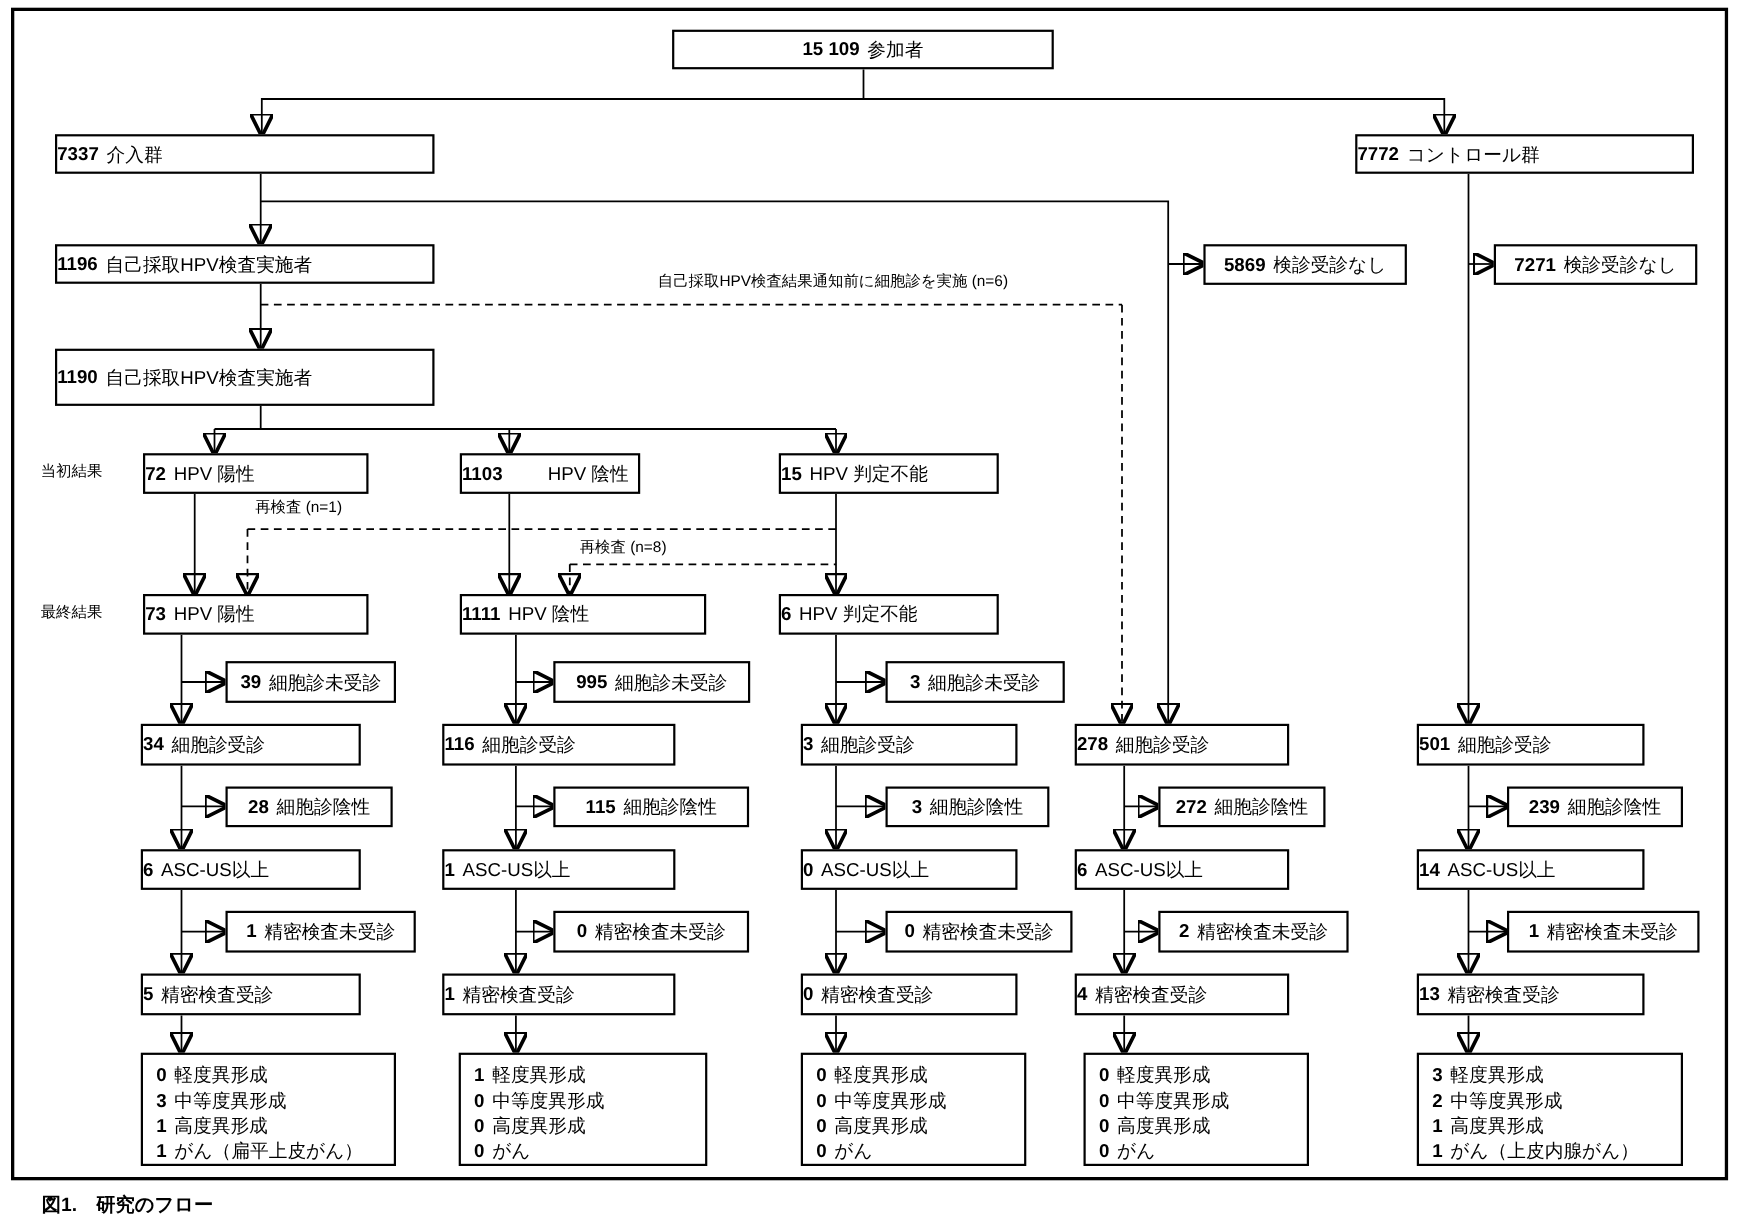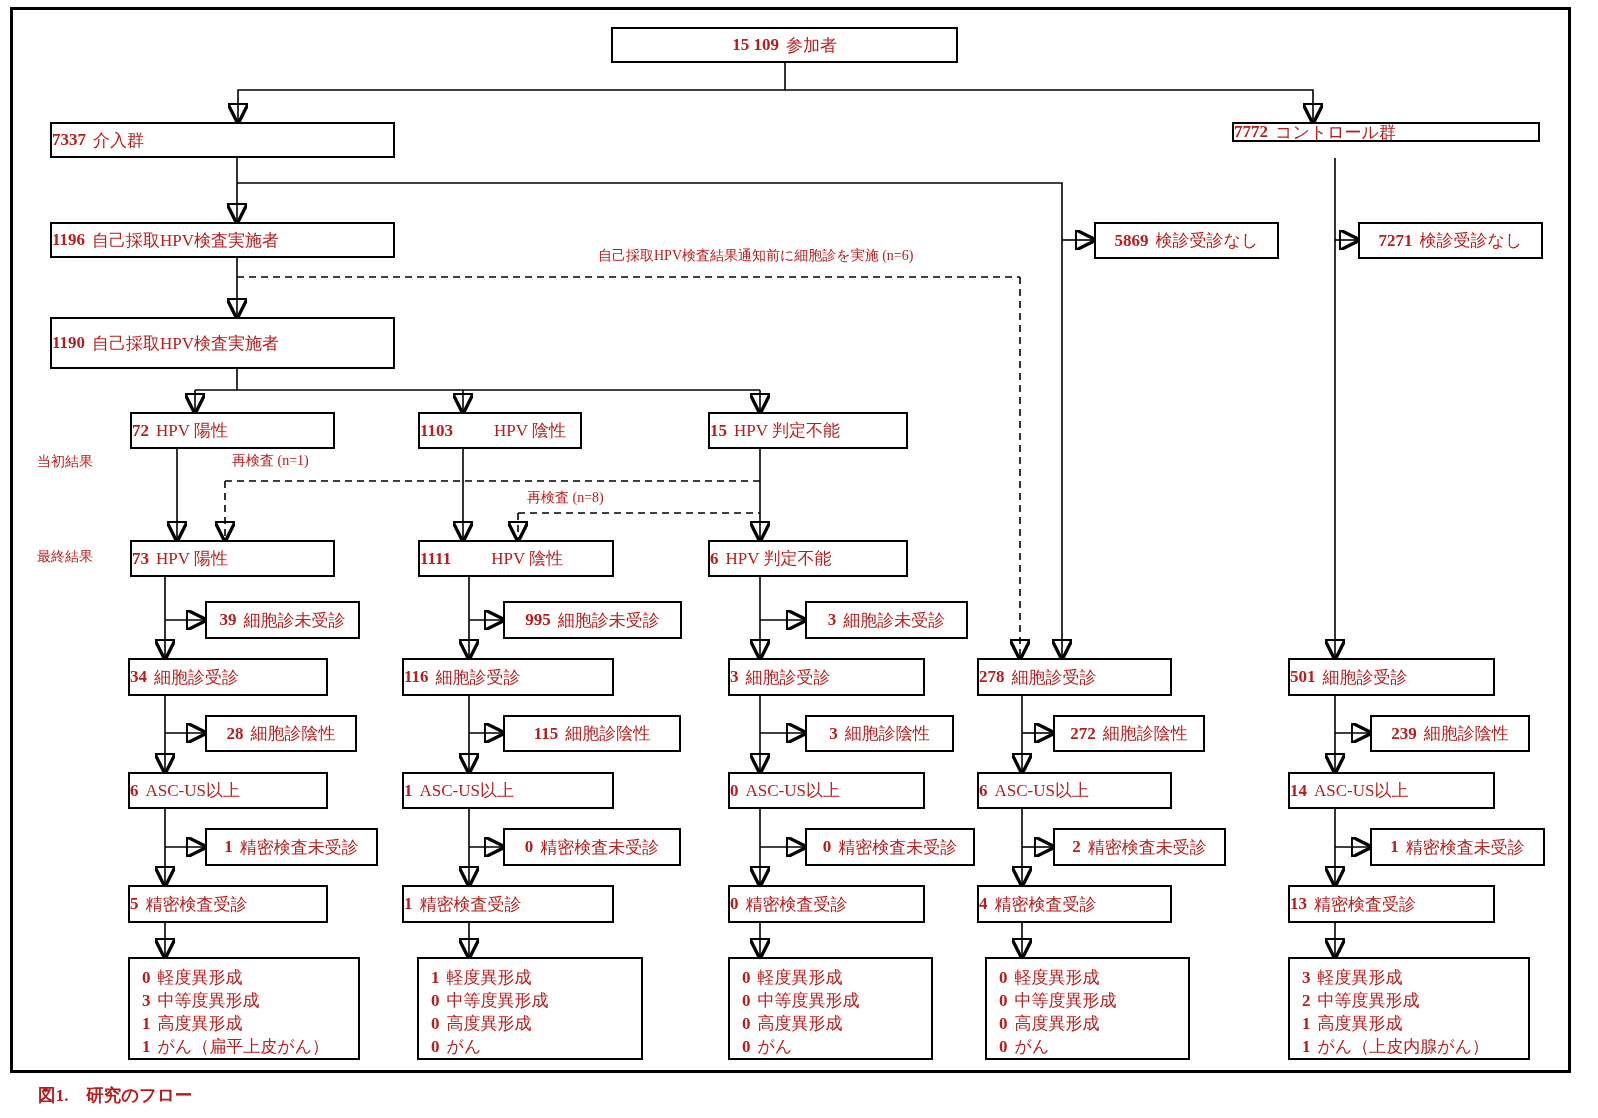--- a/index.html
+++ b/index.html
@@ -1,17 +1,17 @@
 <!DOCTYPE html>
 <html><head>
 <meta charset="utf-8">
 <style>
   html,body{margin:0;padding:0;background:#fff;}
   .canvas{position:relative;width:1598px;height:1118px;background:#fff;overflow:hidden;
-          font-family:Liberation Serif, serif;color:#b91c1c;}
+          font-family:Liberation Sans, sans-serif;color:#000000;}
   .frame{position:absolute;left:10px;top:7px;width:1561px;height:1066px;
          border:3px solid #000;box-sizing:border-box;}
   svg.connectors{position:absolute;left:0;top:0;width:1598px;height:1118px;}
   svg.connectors path{fill:none;stroke:#000;stroke-width:1.6;}
   svg.connectors path.dashed{stroke-dasharray:7 5;}
   .box{position:absolute;border:2px solid #000;background:#fff;box-sizing:border-box;
        display:flex;align-items:center;font-size:17px;padding-left:0;white-space:nowrap;}
   .box.center{justify-content:center;padding-left:0;}
   .v{font-weight:bold;margin-right:7px;}
   .box.outcome{display:block;padding:7px 0 0 12px;}
@@ -92,21 +92,21 @@
   </svg>
 
   <div class="box center" style="left:611px;top:27px;width:347px;height:36px;">
     <span class="v">15 109</span>
       <span>参加者</span>
   </div>
   <div class="box" style="left:50px;top:122px;width:345px;height:36px;">
     <span class="v">7337</span>
       <span>介入群</span>
   </div>
-  <div class="box" style="left:1232px;top:122px;width:308px;height:20px;">
+  <div class="box" style="left:1232px;top:122px;width:308px;height:36px;">
     <span class="v">7772</span>
       <span>コントロール群</span>
   </div>
   <div class="box" style="left:50px;top:222px;width:345px;height:36px;">
     <span class="v">1196</span>
       <span>自己採取HPV検査実施者</span>
   </div>
   <div class="box" style="left:50px;top:317px;width:345px;height:52px;">
     <span class="v">1190</span>
       <span>自己採取HPV検査実施者</span>
@@ -129,21 +129,21 @@
       <span>HPV 陰性</span>
   </div>
   <div class="box" style="left:708px;top:412px;width:200px;height:37px;">
     <span class="v">15</span>
       <span>HPV 判定不能</span>
   </div>
   <div class="box" style="left:130px;top:540px;width:205px;height:37px;">
     <span class="v">73</span>
       <span>HPV 陽性</span>
   </div>
-  <div class="box" style="left:418px;top:540px;width:196px;height:37px;gap:33px;">
+  <div class="box" style="left:418px;top:540px;width:224px;height:37px;">
     <span class="v">1111</span>
       <span>HPV 陰性</span>
   </div>
   <div class="box" style="left:708px;top:540px;width:200px;height:37px;">
     <span class="v">6</span>
       <span>HPV 判定不能</span>
   </div>
 
   <div class="box center" style="left:205px;top:601px;width:155px;height:38px;">
     <span class="v">39</span>
@@ -347,20 +347,20 @@
     <div class="line">
         <span class="v">1</span>
         <span>高度異形成</span>
       </div>
     <div class="line">
         <span class="v">1</span>
         <span>がん（上皮内腺がん）</span>
       </div>
   </div>
 
-  <div class="lbl" style="left:37px;top:420px;margin-top:33px;">当初結果</div>
+  <div class="lbl" style="left:37px;top:420px;">当初結果</div>
   <div class="lbl" style="left:37px;top:548px;">最終結果</div>
   <div class="lbl" style="left:232px;top:452px;">再検査 (n=1)</div>
   <div class="lbl" style="left:527px;top:489px;">再検査 (n=8)</div>
   <div class="lbl" style="left:598px;top:247px;">自己採取HPV検査結果通知前に細胞診を実施 (n=6)</div>
   <div class="lbl caption" style="left:38px;top:1083px;">図1.　研究のフロー</div>
 
 </div>
 
 </body></html>

